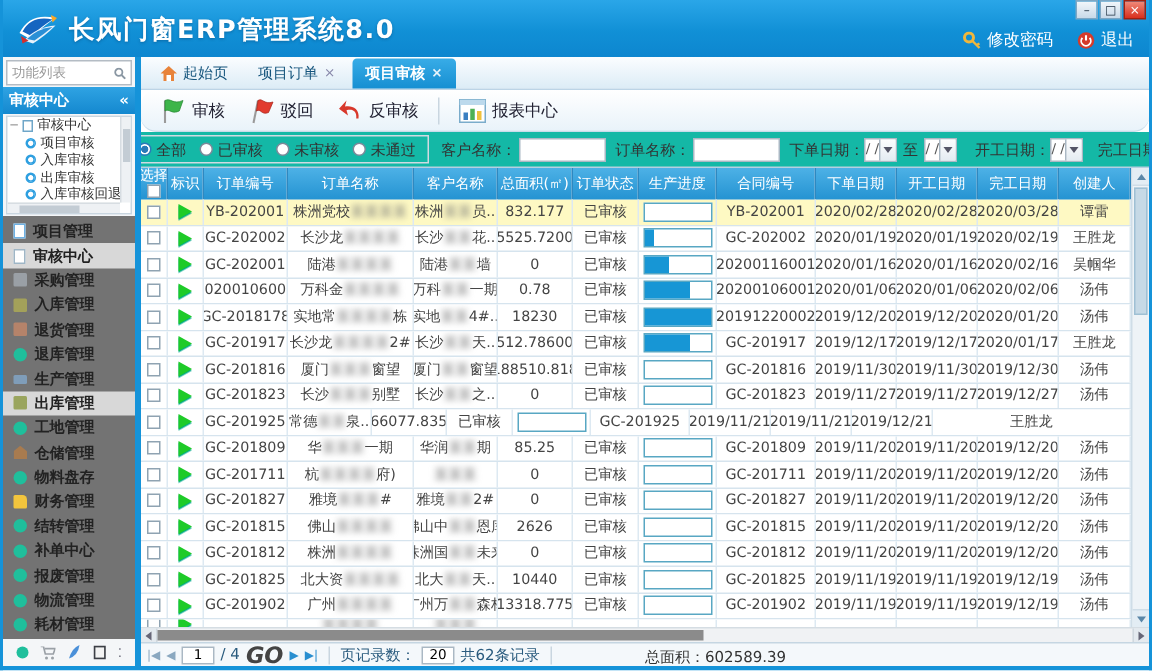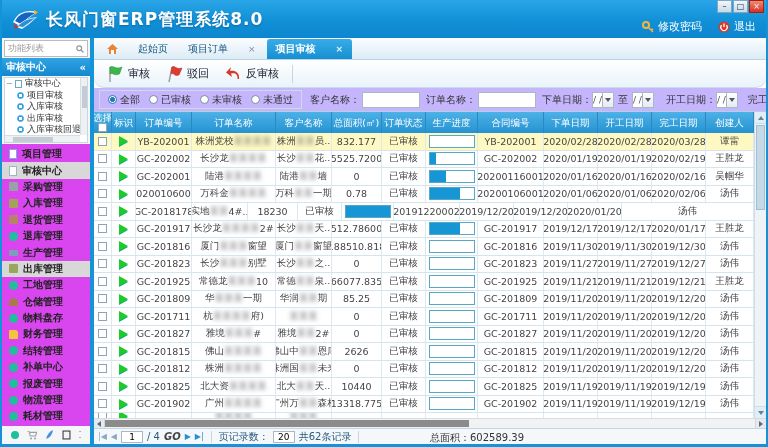--- a/index.html
+++ b/index.html
@@ -26,44 +26,44 @@
   .tree { margin:1px 2px; background:#fff; border:1px solid #c9d6e0; height:66px; position:relative; overflow:hidden; }
   .tnode { display:flex; align-items:center; gap:3px; height:11.5px; font-size:9px; color:#333; padding-left:12px; white-space:nowrap; }
   .tnode.root { padding-left:2px; font-size:9px; }
   .tbullet { width:7px; height:7px; border-radius:50%; background:radial-gradient(circle at 50% 50%, #fff 0 1.5px, #2e9fe0 2px); border:1px solid #2e9fe0; flex:none; }
   .tdoc { width:7px; height:8px; background:#fff; border:1px solid #6fa6c8; flex:none; }
   .texp { color:#888; font-size:8px; }
   .tree .vsb { position:absolute; right:0; top:0; bottom:7px; width:7px; background:#eef1f4; border-left:1px solid #d7dde2; }
   .tree .vsb .thumb { position:absolute; top:8px; left:1px; width:5px; height:22px; background:#c3ccd4; }
   .tree .hsb { position:absolute; left:0; right:7px; bottom:0; height:7px; background:#eef1f4; border-top:1px solid #d7dde2; }
   .tree .hsb .thumb { position:absolute; left:8px; top:1px; height:5px; width:40px; background:#c3ccd4; }
-  .menu { flex:1; background:#d946ef; padding-top:2px;font-family:Liberation Mono, monospace; }
+  .menu { flex:1; background:#737373; padding-top:2px;font-family:Liberation Mono, monospace; }
   .mitem { height:16.4px; display:flex; align-items:center; gap:5px; padding-left:7px; font-size:10px; font-weight:bold; color:#222; white-space:nowrap; }
   .mitem.sel { background:#d8d8d8; }
   .micon { width:9px; height:9px; flex:none; }
   .micon.dot { border-radius:50%; }
   .micon.doc { background:#fff !important; border:1.5px solid; height:10px; width:8px; }
   .micon.cart, .micon.box, .micon.bar { border-radius:1px; }
   .micon.bar { height:6px; }
   .micon.folder { border-radius:1px 3px 1px 1px; }
   .micon.home { clip-path:polygon(50% 0,100% 40%,100% 100%,0 100%,0 40%); }
   .sb-foot { height:18px; display:flex; align-items:center; justify-content:center; gap:8px; background:#f4f6f8; }
   
   .main { flex:1; display:flex; flex-direction:column; position:relative; min-width:0; }
   .tabbar { height:22px; background:linear-gradient(#fbfdff,#dcecf6); display:flex; align-items:flex-end; padding-left:4px; gap:2px; border-bottom:1px solid #bcd4e6; }
-  .tab { height:20px; display:flex; align-items:center; gap:20px; padding:0 9px; font-size:10px; color:#14547c; border-radius:3px 3px 0 0; }
+  .tab { height:20px; display:flex; align-items:center; gap:4px; padding:0 9px; font-size:10px; color:#14547c; border-radius:3px 3px 0 0; }
   .tab .x { font-size:9px; color:#88a; }
   .tab.active { background:linear-gradient(#38ace7,#168fd2); color:#fff; font-weight:bold; }
   .tab.active .x { color:#e8f4fb; }
   
   .toolbar { height:28px; background:linear-gradient(#ffffff,#e9f3fa); border-bottom:1px solid #c8dcea; display:flex; align-items:center; padding-left:8px; gap:6px;border-radius:10px; }
   .tbtn { display:flex; align-items:center; gap:4px; font-size:11px; color:#223; padding:2px 5px; }
   .tsep { width:1px; height:18px; background:#c9d6e0; margin:0 2px; }
   
-  .filterbar { height:24px; background:#c4b5fd; border-bottom:1px solid #b7cfe0; display:flex; align-items:center; font-size:10px; color:#333; padding-left:5px; white-space:nowrap; overflow:hidden; }
+  .filterbar { height:24px; background:#14b8a6; border-bottom:1px solid #b7cfe0; display:flex; align-items:center; font-size:10px; color:#333; padding-left:5px; white-space:nowrap; overflow:hidden;justify-content:center; }
   .rgroup { display:flex; align-items:center; gap:9px; border:1px solid #d0dae2; height:19px; padding:0 8px; margin-right:8px; }
   .radio { display:flex; align-items:center; gap:3px; }
   .rdot { width:9px; height:9px; border-radius:50%; border:1px solid #7a8a99; background:#fff; }
   .radio.checked .rdot { border-color:#2a7ab8; background:radial-gradient(circle,#2a7ab8 0 2.2px,#fff 2.6px); }
   .fin { height:16px; border:1px solid #aab8c4; background:#fff; width:58px; margin:0 6px 0 2px; }
   .datein { height:16px; border:1px solid #aab8c4; background:#fff; width:46px; display:flex; align-items:center; }
   .datein .dtext { flex:1; text-align:center; font-size:9px; color:#555; }
   .datein .darr { width:11px; height:100%; border-left:1px solid #aab8c4; background:linear-gradient(#fdfdfd,#e4ecf2); display:flex; align-items:center; justify-content:center; }
   .tri-d { width:0; height:0; border-left:3px solid transparent; border-right:3px solid transparent; border-top:4px solid #556; }
   
@@ -95,21 +95,21 @@
   .hbtn.r { border-left:1px solid #d0d8de; border-right:none; }
   .htrack { flex:1; position:relative; height:100%; }
   .hthumb { position:absolute; left:0; top:1px; bottom:1px; width:56%; background:#8b8b8b; }
   .tri-l { width:0;height:0;border-top:3px solid transparent;border-bottom:3px solid transparent;border-right:4px solid #667; }
   .tri-r { width:0;height:0;border-top:3px solid transparent;border-bottom:3px solid transparent;border-left:4px solid #667; }
   
   .pager { height:16px; background:#f4f8fb; border-top:1px solid #c5d6e2; display:flex; align-items:center; font-size:10px; color:#2a5b7e; padding-left:4px; gap:4px; position:relative; }
   .pag-ic { font-size:8px; line-height:1; }
   .pag-ic.dim { color:#8aa8c0; } .pag-ic.on { color:#2a8fd0; }
   .pinput { width:22px; height:12px; border:1px solid #aab8c4; background:#fff; font-size:9px; text-align:center; font-family:inherit; }
-  .go { font-style:italic; font-weight:bold; font-size:10px; color:#444; }
+  .go { font-style:italic; font-weight:bold; font-size:15px; color:#444; }
   .psep { width:1px; height:12px; background:#c9d6e0; margin:0 3px; }
   .total-area { position:absolute; left:336px; top:2px; color:#333; font-size:10px; }
 </style>
 </head>
 <body>
 
 <div class="window">
 
   <div class="titlebar">
     <svg class="logo" width="30" height="26" viewBox="0 0 30 26">
@@ -313,20 +313,30 @@
             </svg>
           <span>驳回</span>
         </div>
         <div class="tbtn">
           <svg width="17" height="16" viewBox="0 0 17 16">
               <path d="M14 13 C15 6 9 4 5 5 L6 1 L1 6.5 L7 11 L6 7.5 C10 6.5 13 8 12.5 13 Z" fill="#d8382b"></path>
             </svg>
           <span>反审核</span>
         </div>
         <div class="tsep"></div>
+        <div class="tbtn">
+          <svg width="18" height="16" viewBox="0 0 18 16">
+              <rect x="0.5" y="0.5" width="17" height="15" fill="#fff" stroke="#7aaccb"></rect>
+              <rect x="0.5" y="0.5" width="17" height="3.5" fill="#bcd9ec"></rect>
+              <rect x="3" y="9" width="3" height="5" fill="#3a7fc1"></rect>
+              <rect x="7.5" y="6.5" width="3" height="7.5" fill="#4db153"></rect>
+              <rect x="12" y="8" width="3" height="6" fill="#f0c23c"></rect>
+            </svg>
+          <span>报表中心</span>
+        </div>
       </div>
 
       <div class="filterbar">
         <div class="rgroup" id="radio-group">
             <span class="radio checked">
               <span class="rdot"></span>
               <span>全部</span>
             </span>
             <span class="radio">
               <span class="rdot"></span>
@@ -606,20 +616,25 @@
               <div class="trow">
                 <div class="cell c0">
                   <span class="cb"></span>
                 </div>
                 <div class="cell c1">
                   <span class="flag"></span>
                 </div>
                 <div class="cell c2">
                   <span>GC-2018178</span>
                 </div>
+                <div class="cell c3">
+                  <span>实地常</span>
+                  <span class="blur">某某某某</span>
+                  <span>栋</span>
+                </div>
                 <div class="cell c4">
                   <span>实地</span>
                   <span class="blur">某某</span>
                   <span>4#..</span>
                 </div>
                 <div class="cell c5">
                   <span>18230</span>
                 </div>
                 <div class="cell c6">
                   <span>已审核</span>
@@ -788,25 +803,20 @@
               </div>
               <div class="trow">
                 <div class="cell c0">
                   <span class="cb"></span>
                 </div>
                 <div class="cell c1">
                   <span class="flag"></span>
                 </div>
                 <div class="cell c2">
                   <span>GC-201925</span>
-                </div>
-                <div class="cell c3">
-                  <span>常德龙</span>
-                  <span class="blur">某某某</span>
-                  <span>10</span>
                 </div>
                 <div class="cell c4">
                   <span>常德</span>
                   <span class="blur">某某</span>
                   <span>泉..</span>
                 </div>
                 <div class="cell c5">
                   <span>266077.835..</span>
                 </div>
                 <div class="cell c6">

